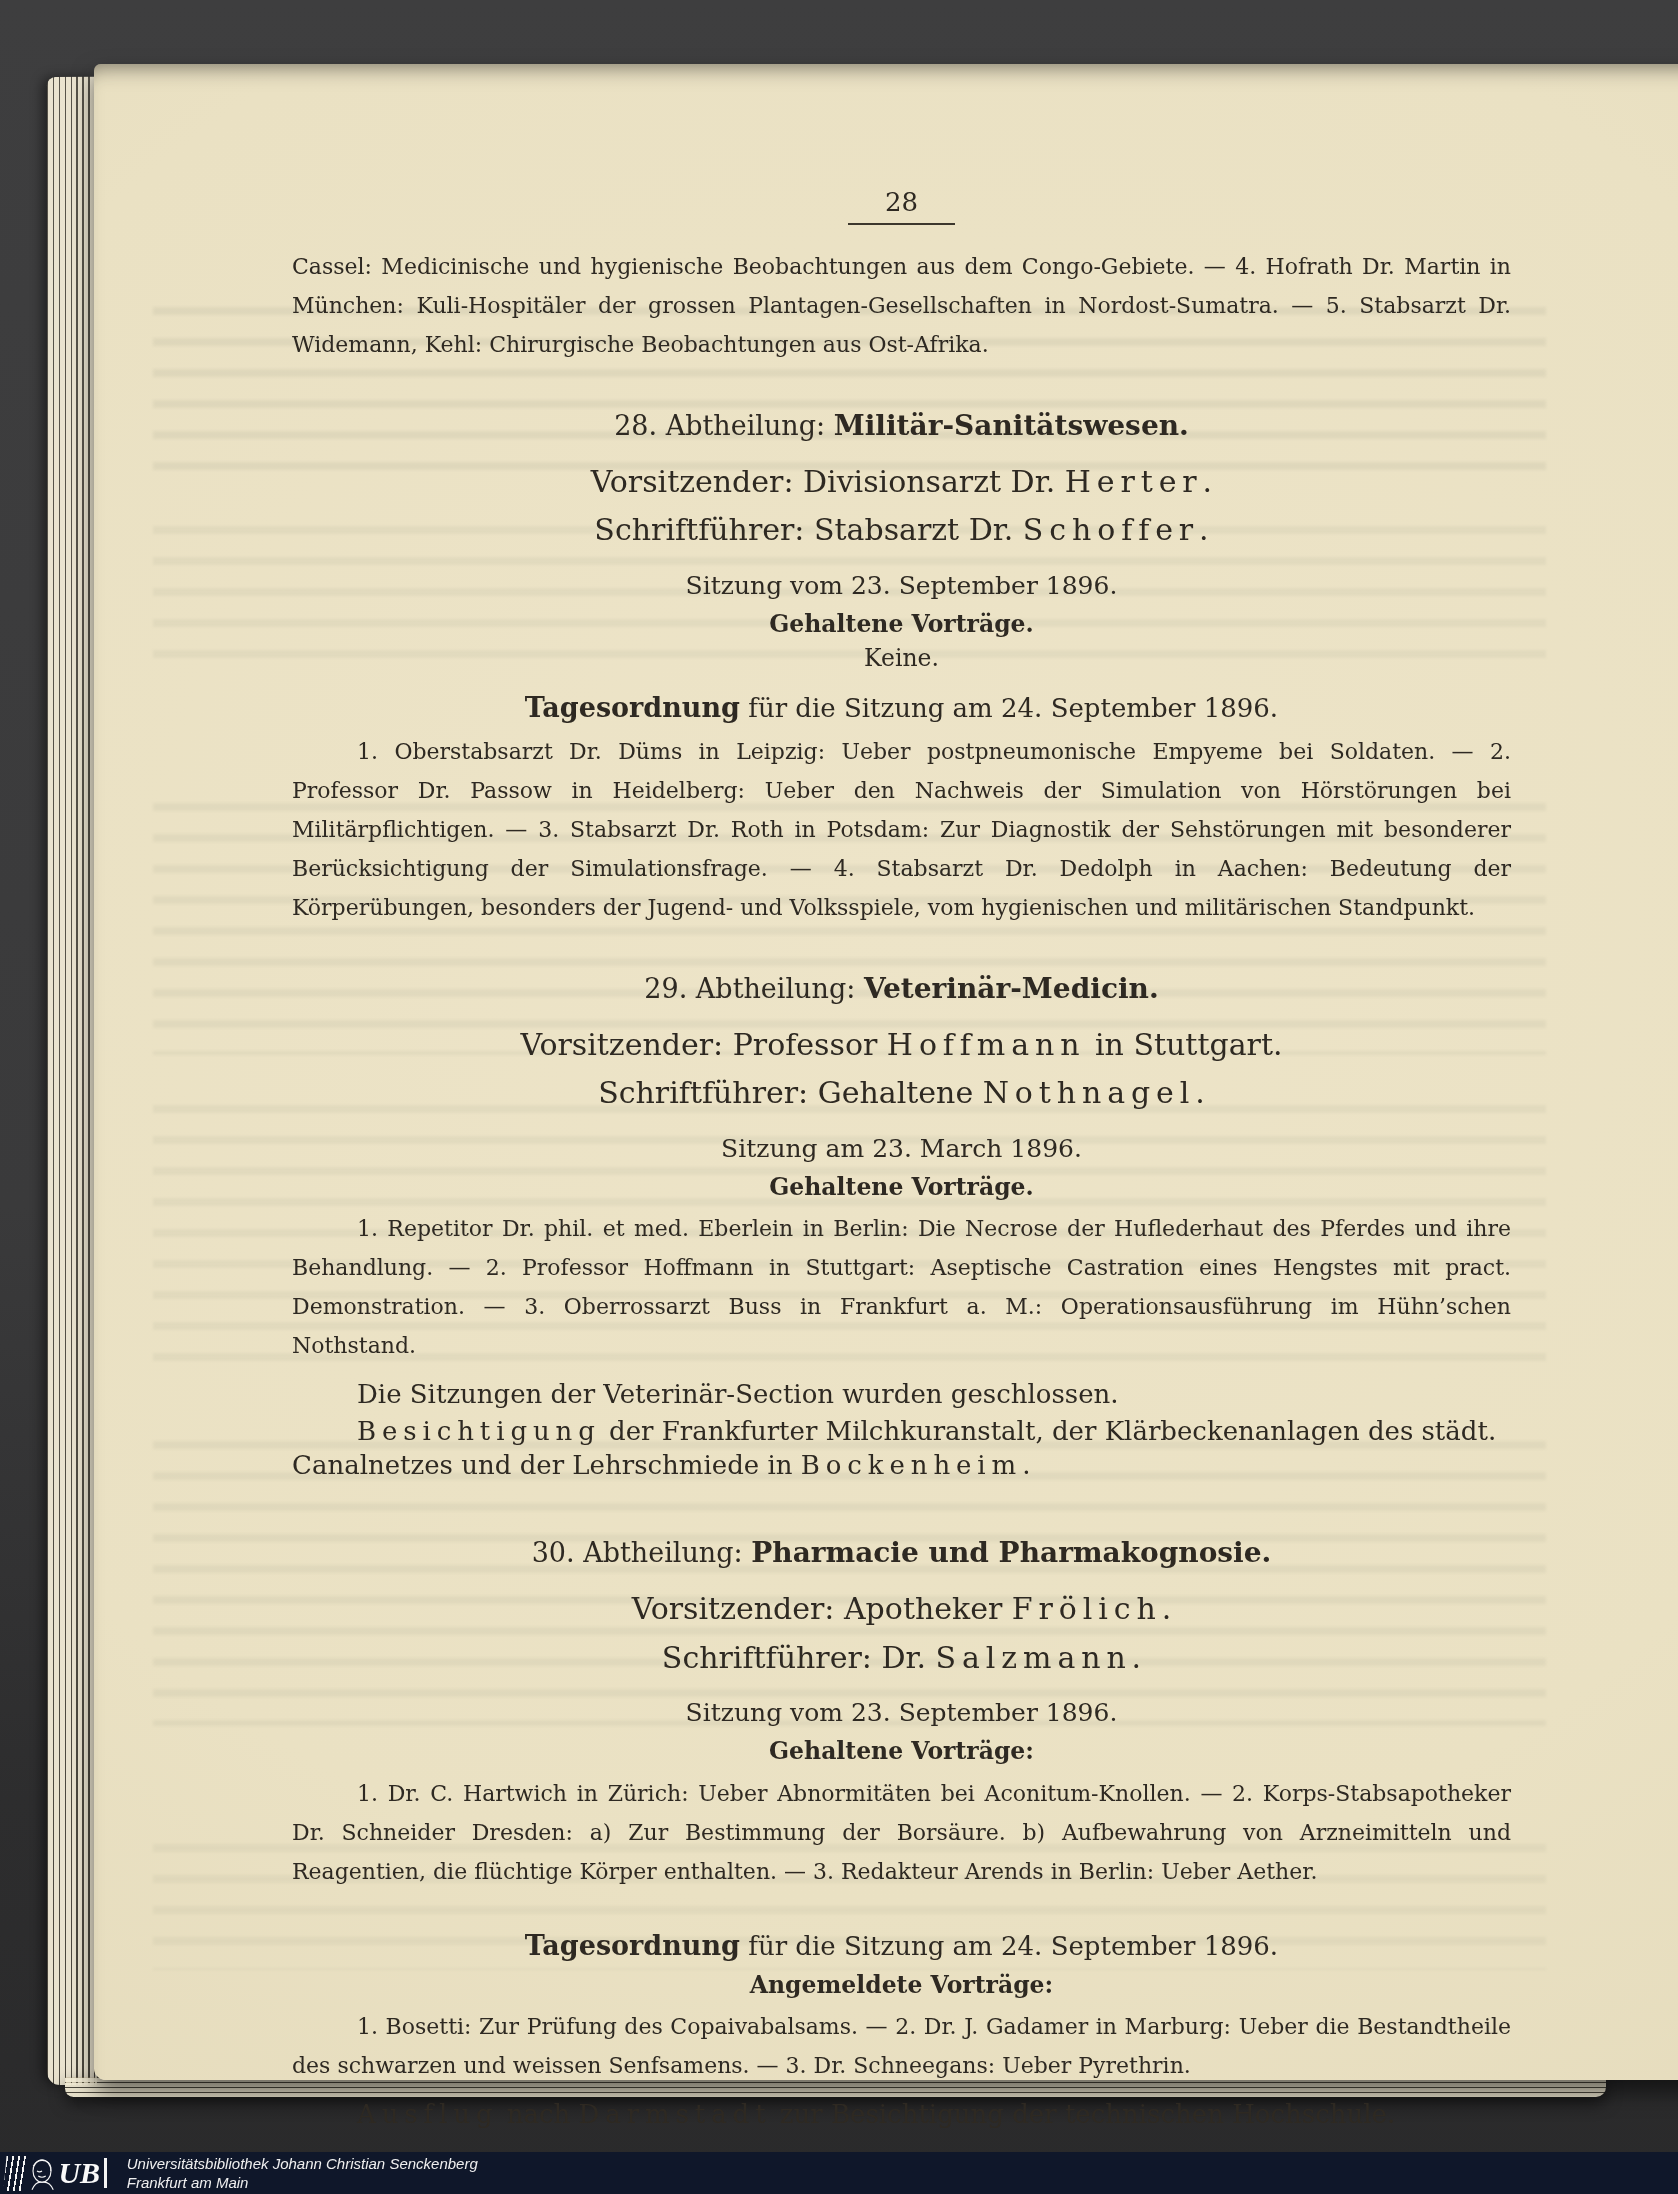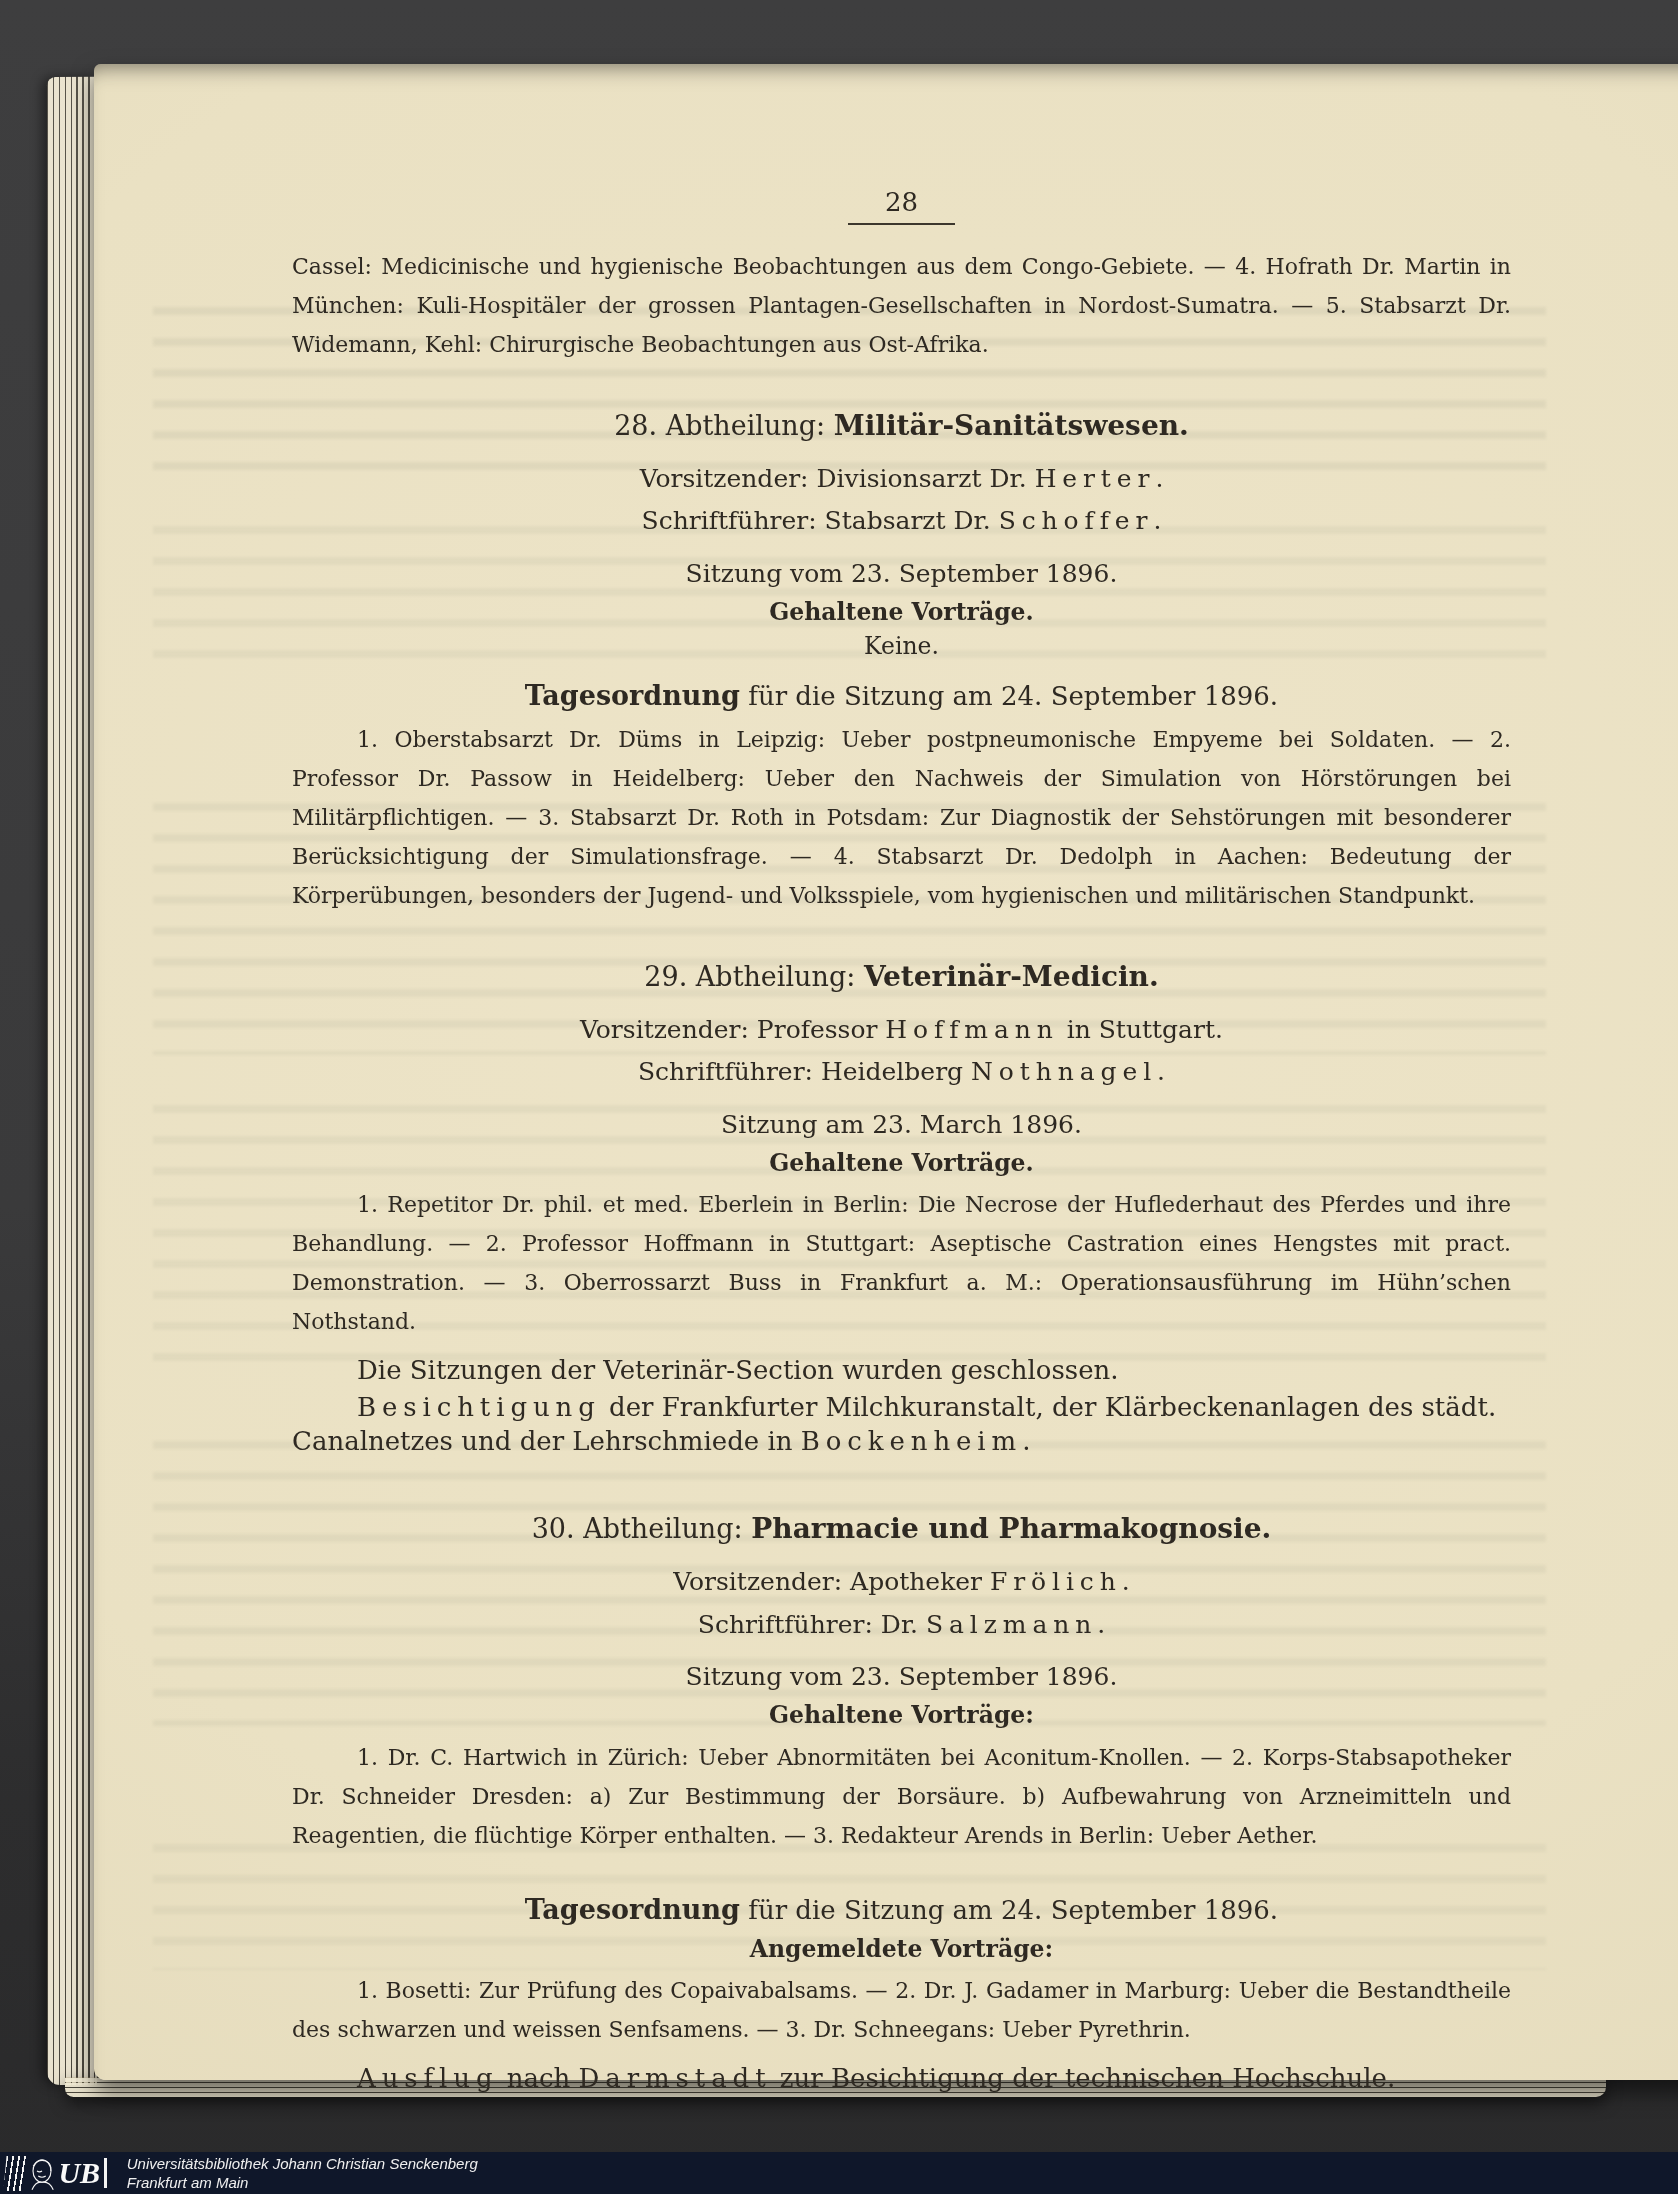--- a/index.html
+++ b/index.html
@@ -53,21 +53,21 @@
   .content{
     position:absolute;left:198px;top:0;width:1219px;color:#2e2922;padding-top:123px;
   }
   .center{text-align:center;}
   .pageno{display:inline-block;font-size:26px;padding:0 37px 5.9px 37px;border-bottom:2.5px solid #3c372d;}
   .para{font-size:22px;line-height:39px;text-align:justify;margin:0;}
   .indent{text-indent:65px;}
   .intro{margin-top:22px;}
   .h-section{font-size:27px;margin-top:45px;}
   .h-section .b{font-weight:700;font-size:28px;}
-  .officer{font-size:25px;margin-top:22px;}
+  .officer{font-size:30px;margin-top:22px;}
   .officer.second{margin-top:13.4px;}
   .session{font-size:25px;margin-top:23.5px;}
   .subhead{font-size:23.5px;font-weight:700;margin-top:10px;}
   .keine{font-size:23.5px;margin-top:6.7px;}
   .agenda{font-size:26px;margin-top:20px;}
   .agenda .b{font-weight:700;font-size:27px;}
   .after-agenda{margin-top:8.4px;}
   .standalone{font-size:26px;line-height:34px;margin:11.8px 0 0 0;}
   .sp{letter-spacing:5.9px;}
   .end-rule{width:178px;height:5px;margin:94px auto 0 40px;border-top:2.5px solid #46413a;border-bottom:2.5px solid #46413a;margin-left:470px;}
@@ -124,21 +124,21 @@
     </div>
     <p class="para indent after-agenda">1. Oberstabsarzt Dr. Düms in Leipzig: Ueber postpneumonische Empyeme bei Soldaten. — 2. Professor Dr. Passow in Heidelberg: Ueber den Nachweis der Simulation von Hörstörungen bei Militärpflichtigen. — 3. Stabsarzt Dr. Roth in Potsdam: Zur Diagnostik der Sehstörungen mit besonderer Berücksichtigung der Simulationsfrage. — 4. Stabsarzt Dr. Dedolph in Aachen: Bedeutung der Körperübungen, besonders der Jugend- und Volksspiele, vom hygienischen und militärischen Standpunkt.</p>
 
     <div class="center h-section">
       <span>29. Abtheilung: </span><span class="b">Veterinär-Medicin.</span>
     </div>
     <div class="center officer">
       <span>Vorsitzender: Professor </span><span class="sp">Hoffmann</span><span> in Stuttgart.</span>
     </div>
     <div class="center officer second">
-      <span>Schriftführer: Heidelberg </span><span class="sp">Nothnagel</span><span>.</span>
+      <span>Schriftführer: Gehaltene </span><span class="sp">Nothnagel</span><span>.</span>
     </div>
     <div class="center session">Sitzung am 23. March 1896.</div>
     <div class="center subhead">Gehaltene Vorträge.</div>
     <p class="para indent after-agenda">1. Repetitor Dr. phil. et med. Eberlein in Berlin: Die Necrose der Huflederhaut des Pferdes und ihre Behandlung. — 2. Professor Hoffmann in Stuttgart: Aseptische Castration eines Hengstes mit pract. Demonstration. — 3. Oberrossarzt Buss in Frankfurt a. M.: Operationsausführung im Hühn’schen Nothstand.</p>
     <p class="standalone indent">Die Sitzungen der Veterinär-Section wurden geschlossen.</p>
     <p class="standalone indent" style="margin-top:3.4px;">
       <span class="sp">Besichtigung</span><span> der Frankfurter Milchkuranstalt, der Klärbeckenanlagen des städt. Canalnetzes und der Lehrschmiede in </span><span class="sp">Bockenheim</span><span>.</span>
     </p>
 
     <div class="center h-section" style="margin-top:54px;">

